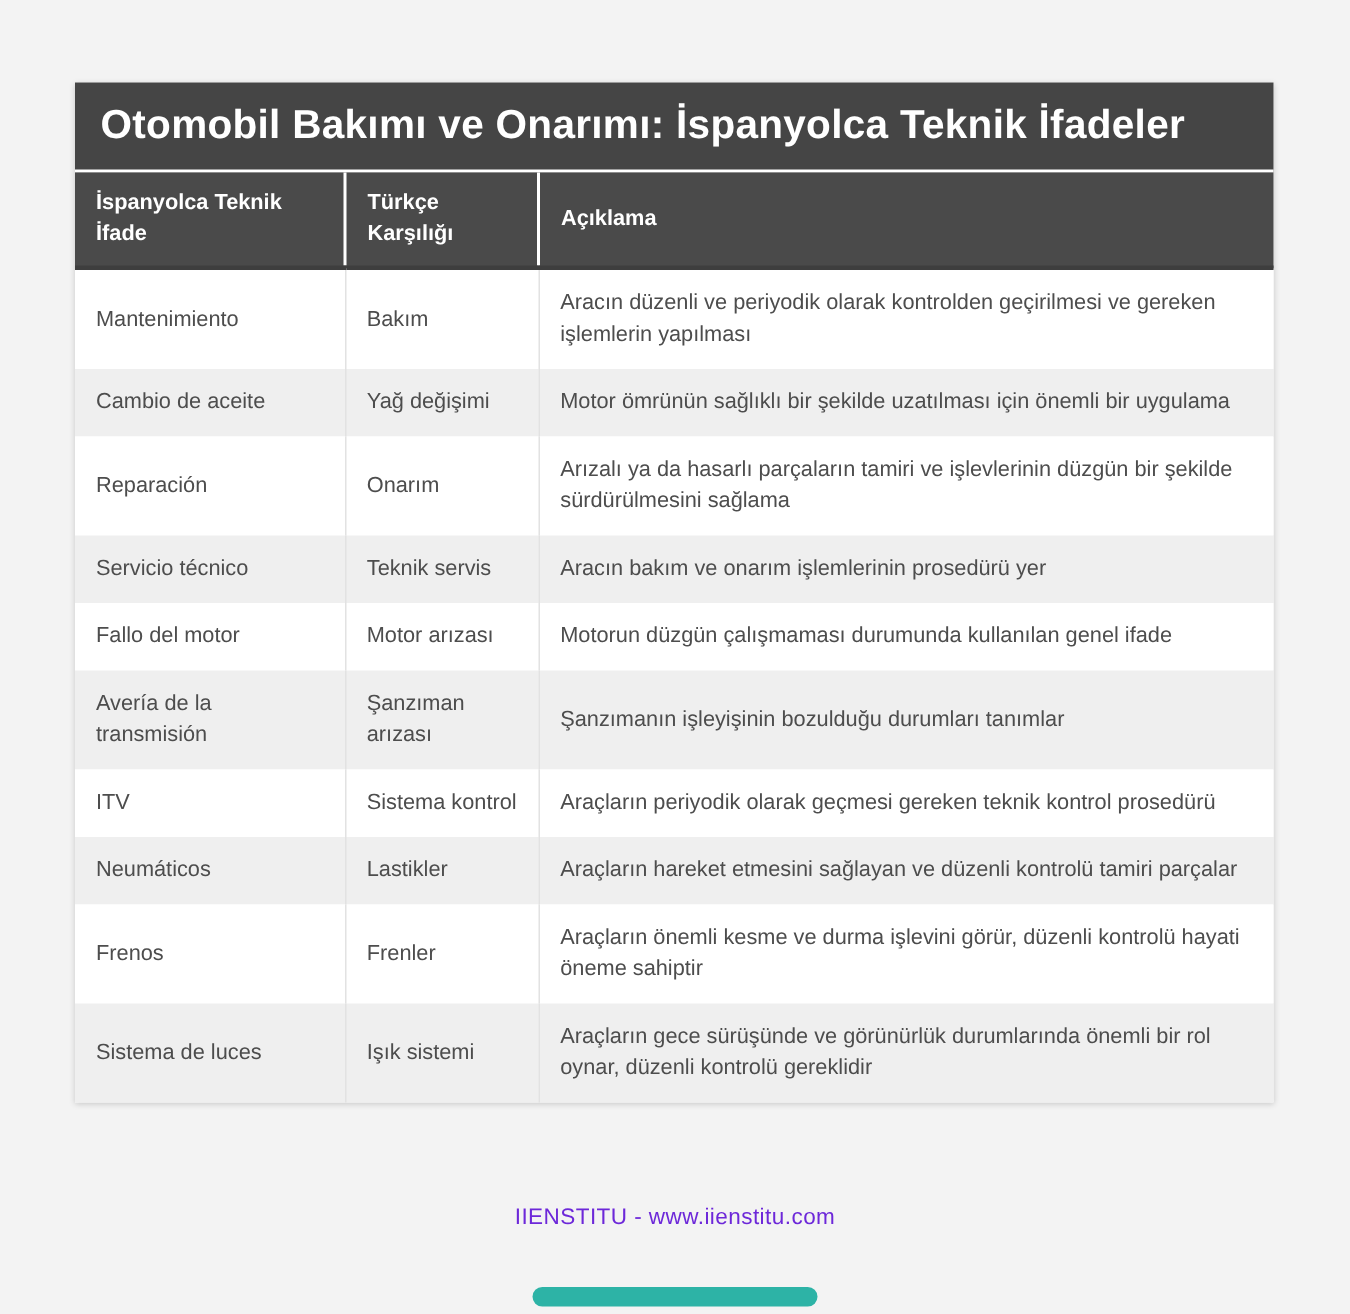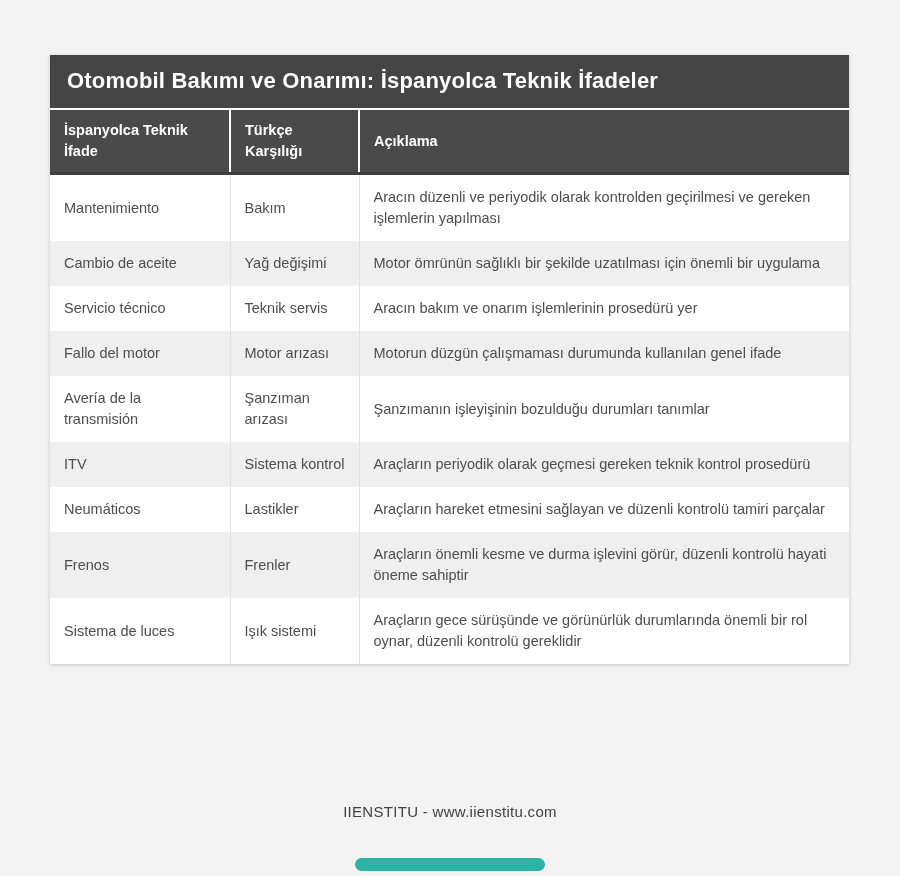--- a/index.html
+++ b/index.html
@@ -14,21 +14,21 @@
     position: absolute;
     left: 50px;
     top: 55px;
     width: 799px;
     background: #ffffff;
     box-shadow: 0 1px 4px rgba(0,0,0,0.18);
   }
   .title-bar {
     background: #454545;
     color: #ffffff;
-    font-size: 22px;
+    font-size: 27px;
     font-weight: bold;
     padding: 13px 17px 14px 17px;
     letter-spacing: 0.2px;
     border-bottom: 2px solid #ffffff;
   }
   table.terms {
     width: 100%;
     border-collapse: collapse;
     table-layout: fixed;
   }
@@ -59,21 +59,21 @@
   tbody td + td { border-left: 1px solid #e2e2e2; }
   tbody tr:nth-child(even) { background: #efefef; }
   tbody tr:nth-child(odd)  { background: #ffffff; }
   .footer-credit {
     position: absolute;
     top: 803px;
     left: 0;
     width: 100%;
     text-align: center;
     font-size: 15px;
-    color: #404040;
+    color: #6d28d9;
     letter-spacing: 0.3px;
   }
   .accent-bar {
     position: absolute;
     left: 355px;
     top: 858px;
     width: 190px;
     height: 13px;
     border-radius: 7px;
     background: #2db3a6;
@@ -106,20 +106,25 @@
           <td>Bakım</td>
           <td>Aracın düzenli ve periyodik olarak kontrolden geçirilmesi ve gereken işlemlerin yapılması</td>
         </tr>
 
         <tr>
           <td>Cambio de aceite</td>
           <td>Yağ değişimi</td>
           <td>Motor ömrünün sağlıklı bir şekilde uzatılması için önemli bir uygulama</td>
         </tr>
 
+        <tr>
+          <td>Reparación</td>
+          <td>Onarım</td>
+          <td>Arızalı ya da hasarlı parçaların tamiri ve işlevlerinin düzgün bir şekilde sürdürülmesini sağlama</td>
+        </tr>
 
         <tr>
           <td>Servicio técnico</td>
           <td>Teknik servis</td>
           <td>Aracın bakım ve onarım işlemlerinin prosedürü yer</td>
         </tr>
 
         <tr>
           <td>Fallo del motor</td>
           <td>Motor arızası</td>

